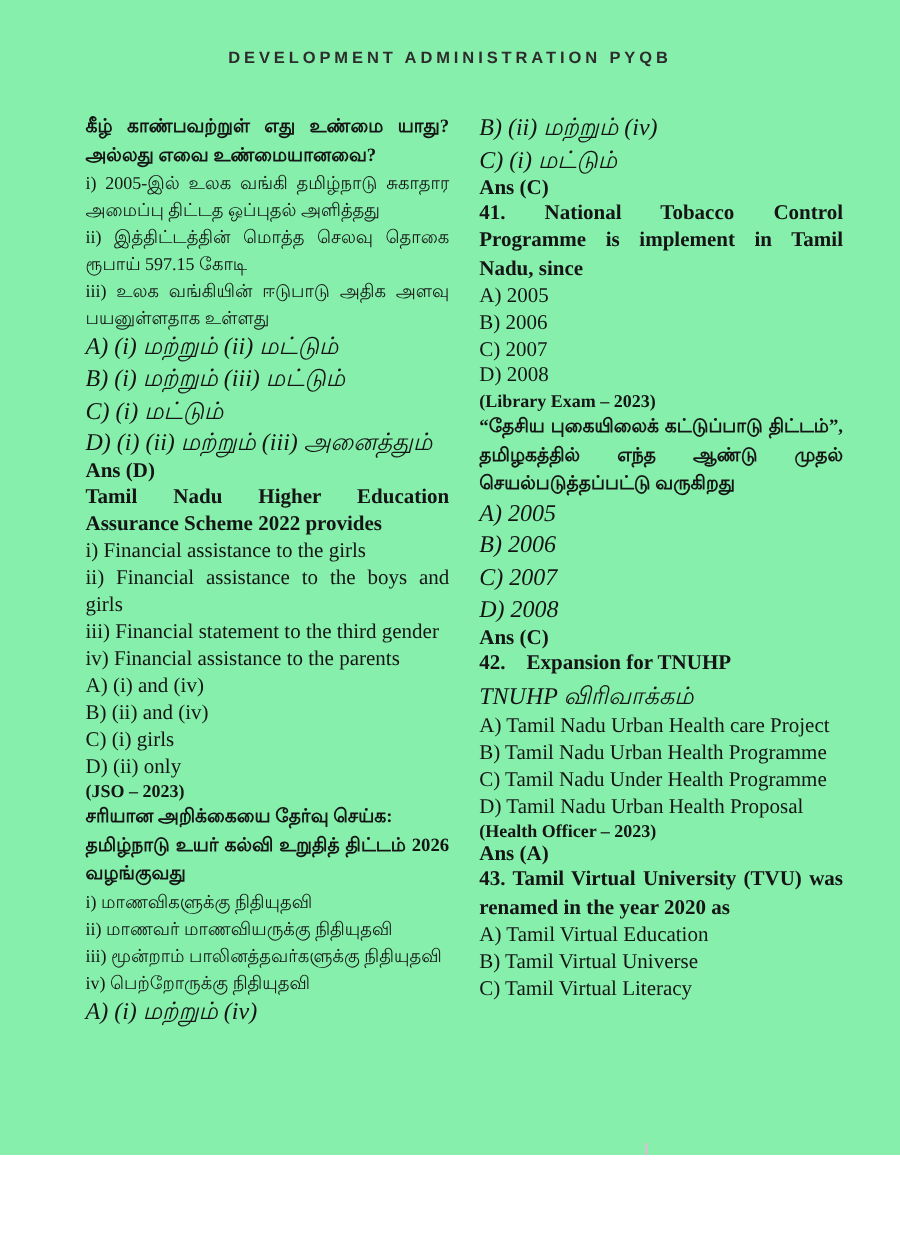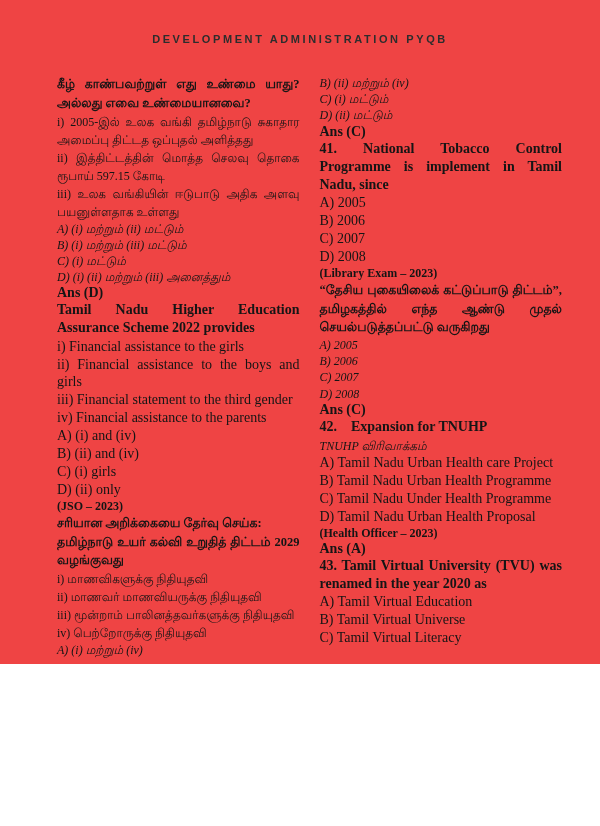--- a/index.html
+++ b/index.html
@@ -4,23 +4,23 @@
 <style>
   html, body { margin: 0; padding: 0; }
   body {
     width: 600px; height: 826px;
     background: #ffffff;
     font-family: "Liberation Serif", serif;
     color: #151515;
   }
   .page {
     position: relative;
-    width: 600px; height: 664px;
+    width: 600px; height: 770px;
     overflow: hidden;
-    background: #ef4444;
+    background: #86efac;
   }
   .header {
     padding-top: 33px;
     text-align: center;
     font-family: "Liberation Sans", sans-serif;
     font-weight: bold;
     font-size: 11px;
     letter-spacing: 2.6px;
     color: #2d2d2d;
   }
@@ -30,21 +30,21 @@
     gap: 20px;
   }
   .col { width: 245px; }
   .col p { margin: 0; }
 
   
   .t-bold { font-size: 12.5px; font-weight: 700; line-height: 1.5; text-align: justify; margin-top: 2px; }
   
   .t-item { font-size: 12px; line-height: 1.5; margin-left: 32px; text-align: justify; margin-top: 2px; }
   
-  .t-opt  { font-size: 12px; font-style: italic; line-height: 1.35; margin-left: 32px; margin-top: 5px; }
+  .t-opt  { font-size: 16px; font-style: italic; line-height: 1.35; margin-left: 32px; margin-top: 5px; }
   .y-opt  { margin-top: 9px; }
 
   
   .ans    { font-size: 14px; font-weight: 700; margin-top: 14px; }
   .e-bold { font-size: 14px; font-weight: 700; line-height: 1.3; text-align: justify; margin-top: 2px; }
   .e-item { font-size: 14px; line-height: 1.28; margin-left: 30px; text-align: justify; margin-top: 1px; }
   .e-opt  { font-size: 14px; line-height: 1.28; margin-left: 30px; text-align: justify; margin-top: 1px; }
   .exam-tag { font-size: 12px; font-weight: 700; margin-top: 4px; margin-bottom: 4px; }
   .pad-r-14 { padding-right: 14px; }
   .pad-r-34 { padding-right: 34px; }
@@ -90,32 +90,31 @@
       <p class="e-item">i) Financial assistance to the girls</p>
       <p class="e-item">ii) Financial assistance to the boys and girls</p>
       <p class="e-item">iii) Financial statement to the third gender</p>
       <p class="e-item">iv) Financial assistance to the parents</p>
       <p class="e-opt">A) (i) and (iv)</p>
       <p class="e-opt">B) (ii) and (iv)</p>
       <p class="e-opt">C) (i) girls</p>
       <p class="e-opt">D) (ii) only</p>
       <p class="exam-tag pad-r-14">(JSO – 2023)</p>
       <p class="t-bold">சரியான அறிக்கையை தேர்வு செய்க:</p>
-      <p class="t-bold">தமிழ்நாடு உயர் கல்வி உறுதித் திட்டம் 2029 வழங்குவது</p>
+      <p class="t-bold">தமிழ்நாடு உயர் கல்வி உறுதித் திட்டம் 2026 வழங்குவது</p>
       <p class="t-item">i) மாணவிகளுக்கு நிதியுதவி</p>
       <p class="t-item">ii) மாணவர் மாணவியருக்கு நிதியுதவி</p>
       <p class="t-item">iii) மூன்றாம் பாலினத்தவர்களுக்கு நிதியுதவி</p>
       <p class="t-item">iv) பெற்றோருக்கு நிதியுதவி</p>
       <p class="t-opt">A) (i) மற்றும் (iv)</p>
     </div>
 
     <div class="col">
       <p class="t-opt gap-top">B) (ii) மற்றும் (iv)</p>
       <p class="t-opt">C) (i) மட்டும்</p>
-      <p class="t-opt">D) (ii) மட்டும்</p>
 
       <p class="ans">Ans (C)</p>
       <p class="e-bold">41. National Tobacco Control Programme is implement in Tamil Nadu, since</p>
       <p class="e-opt">A) 2005</p>
       <p class="e-opt">B) 2006</p>
       <p class="e-opt">C) 2007</p>
       <p class="e-opt">D) 2008</p>
       <p class="exam-tag pad-r-34">(Library Exam – 2023)</p>
       <p class="t-bold">“தேசிய புகையிலைக் கட்டுப்பாடு திட்டம்”, தமிழகத்தில் எந்த ஆண்டு முதல் செயல்படுத்தப்பட்டு வருகிறது</p>
       <p class="t-opt y-opt">A) 2005</p>

